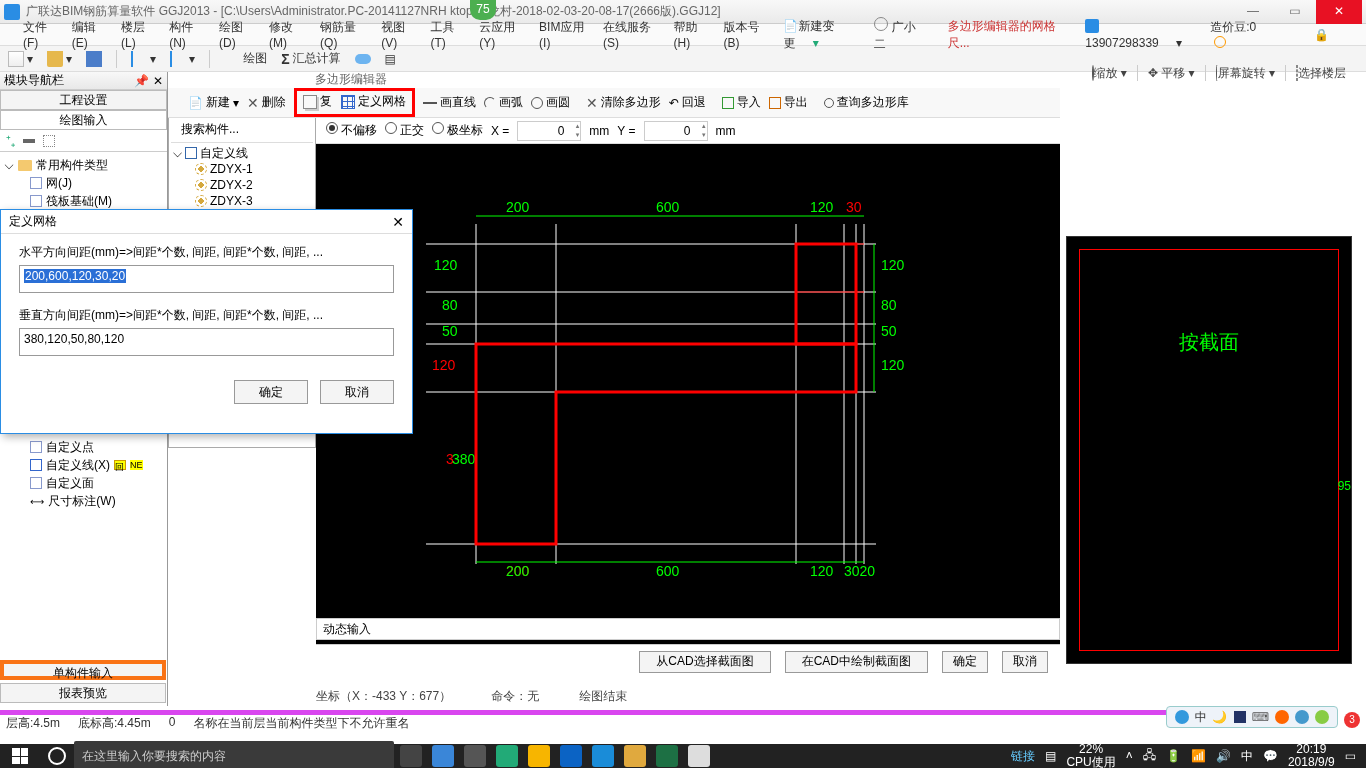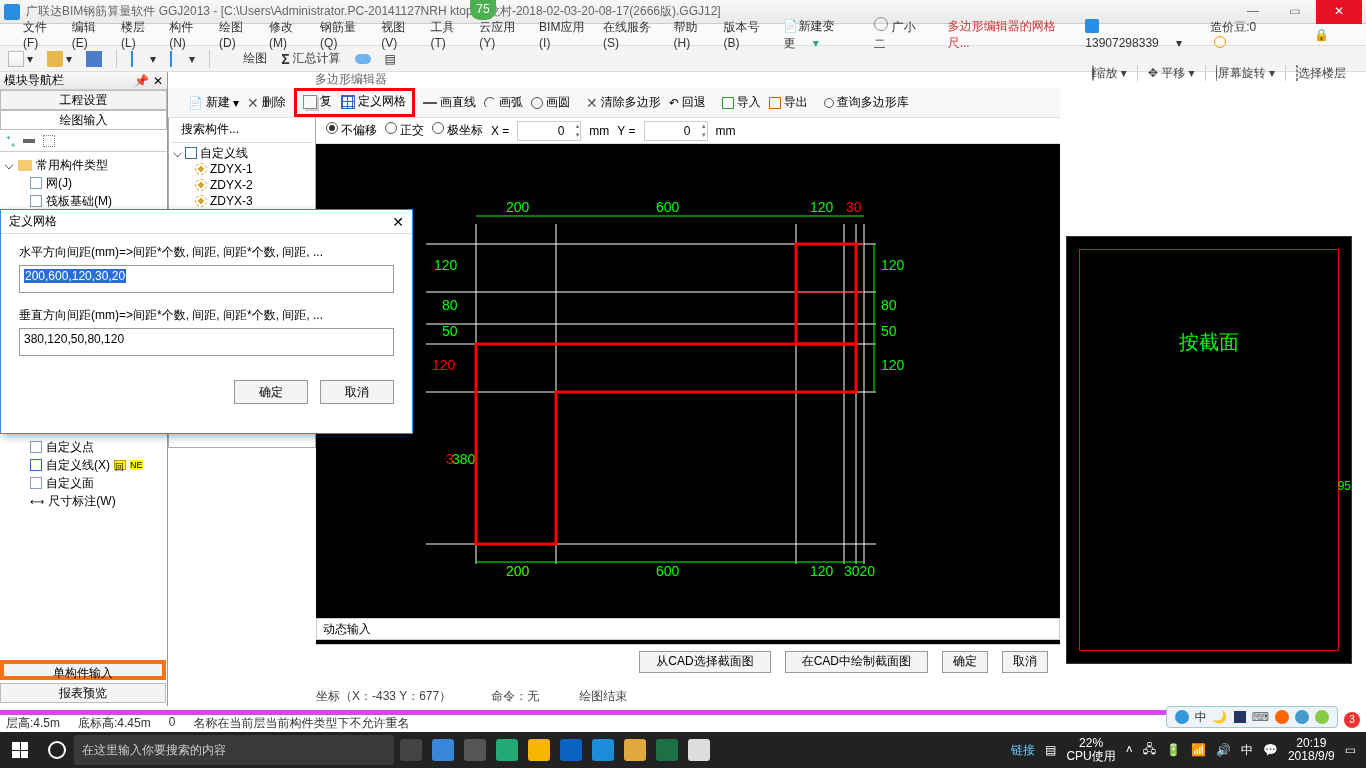--- a/index.html
+++ b/index.html
@@ -119,21 +119,21 @@
 
 
 .statusline { position: absolute; left: 316px; top: 688px; width: 744px; height: 18px; display:flex; gap: 40px; color:#444; }
 .floorline { position:absolute; left:0; top:710px; width:1200px; height:18px; border-top:5px solid #d946ef; padding:0 6px; display:flex; gap:18px; color:#333; }
 
 
 .singlebtn { position:absolute; left:0; top:660px; width:166px; height:20px; background:#f4f4f4; border:4px solid #f97316; text-align:center; line-height:18px; }
 .reportbtn { position:absolute; left:0; top:683px; width:166px; height:20px; background:#f4f4f4; border:1px solid #bbb; text-align:center; line-height:18px; }
 
 
-.taskbar { position:absolute; left:0; bottom:0; width:1366px; height:36px; background:#222; display:flex; align-items:center; color:#fff; }
+.taskbar { position:absolute; left:0; bottom:0; width:1366px; height:24px; background:#222; display:flex; align-items:center; color:#fff; }
 .taskbar .start { width:40px; height:36px; display:flex; align-items:center; justify-content:center; }
 .taskbar .win-ico { width:16px; height:16px; display:grid; grid-template:1fr 1fr/1fr 1fr; gap:1px; }
 .taskbar .win-ico span { background:#fff; }
 .taskbar .cortana { width:18px; height:18px; border:2px solid #fff; border-radius:50%; margin:0 8px; }
 .taskbar .search { flex:0 0 320px; height:30px; background:#3a3a3a; border-radius:2px; display:flex; align-items:center; padding:0 8px; color:#ccc; }
 .taskbar .tray { height:36px; display:flex; align-items:center; gap:10px; margin-left:6px; }
 .taskbar .tray .ico { width:22px; height:22px; background:#444; border-radius:3px; }
 .taskbar .right { margin-left:auto; display:flex; align-items:center; gap:10px; padding-right:10px; font-size:11px; }
 .cpu { text-align:center; line-height:13px; font-size:11px; }
 .clock { text-align:center; line-height:13px; font-size:11px; }

